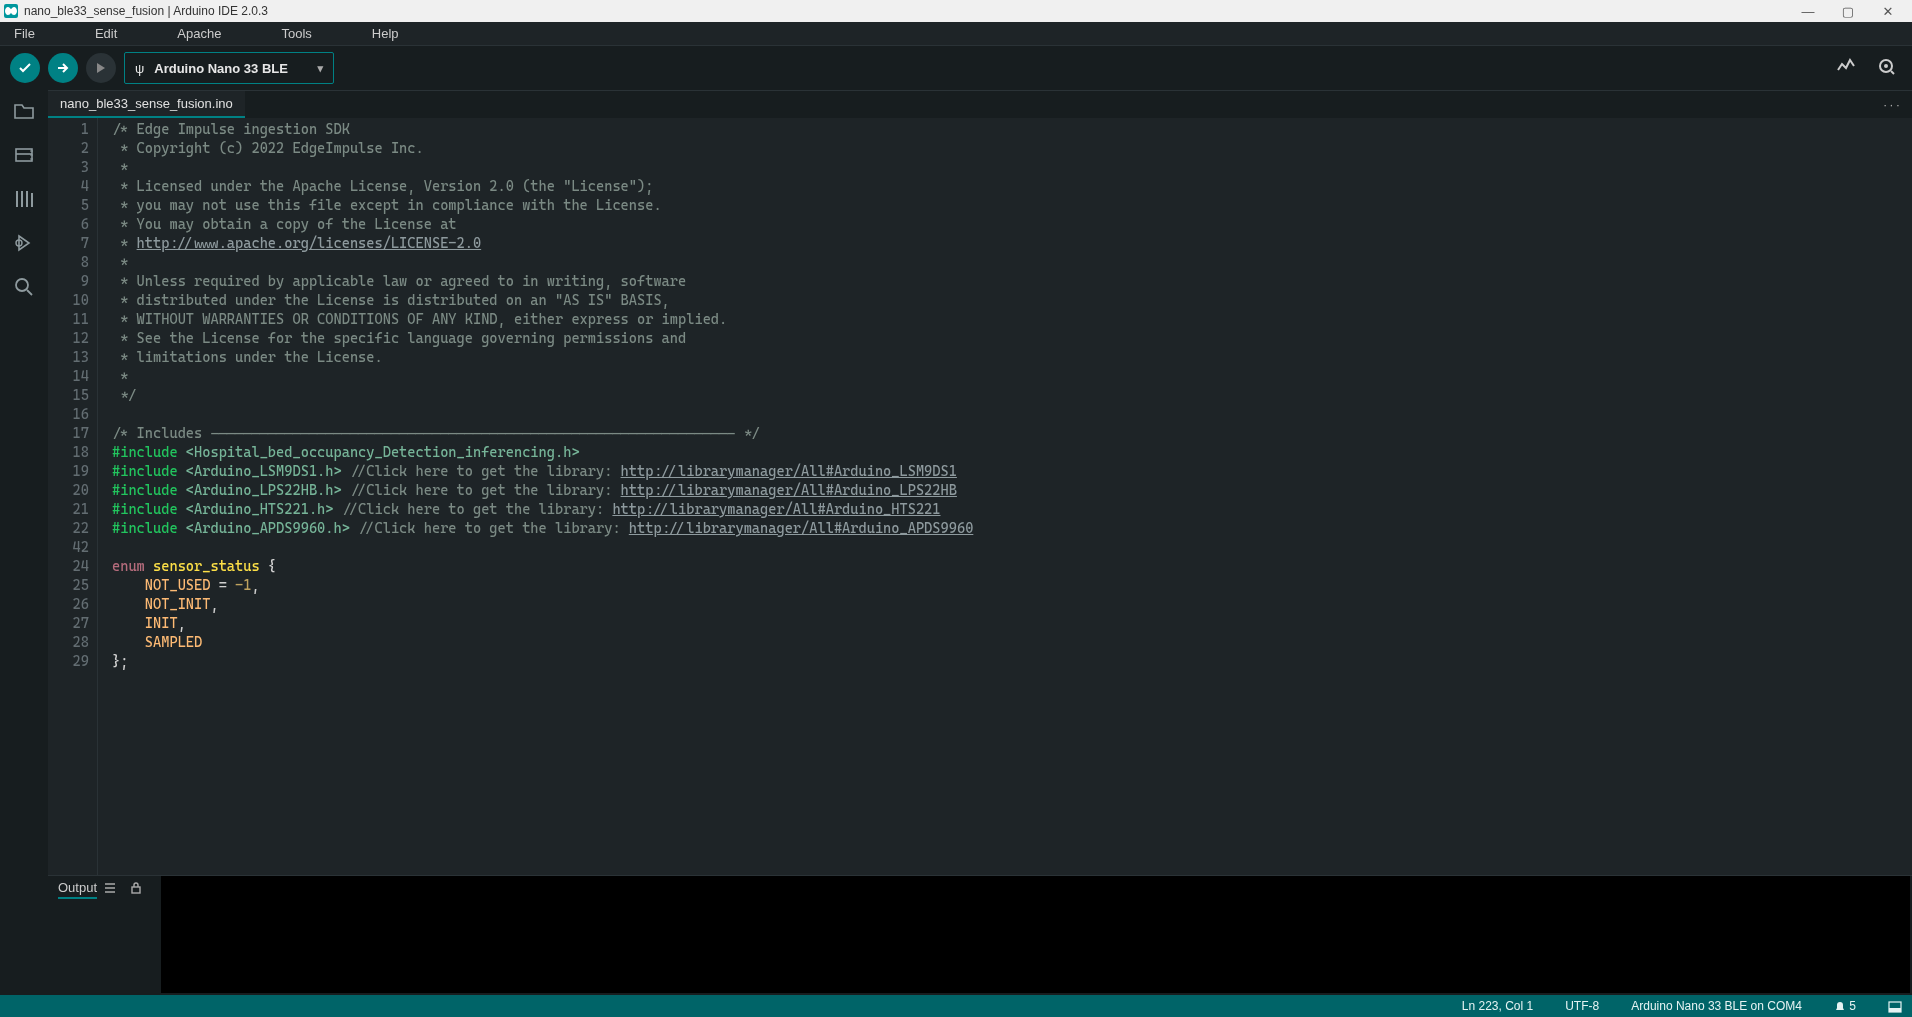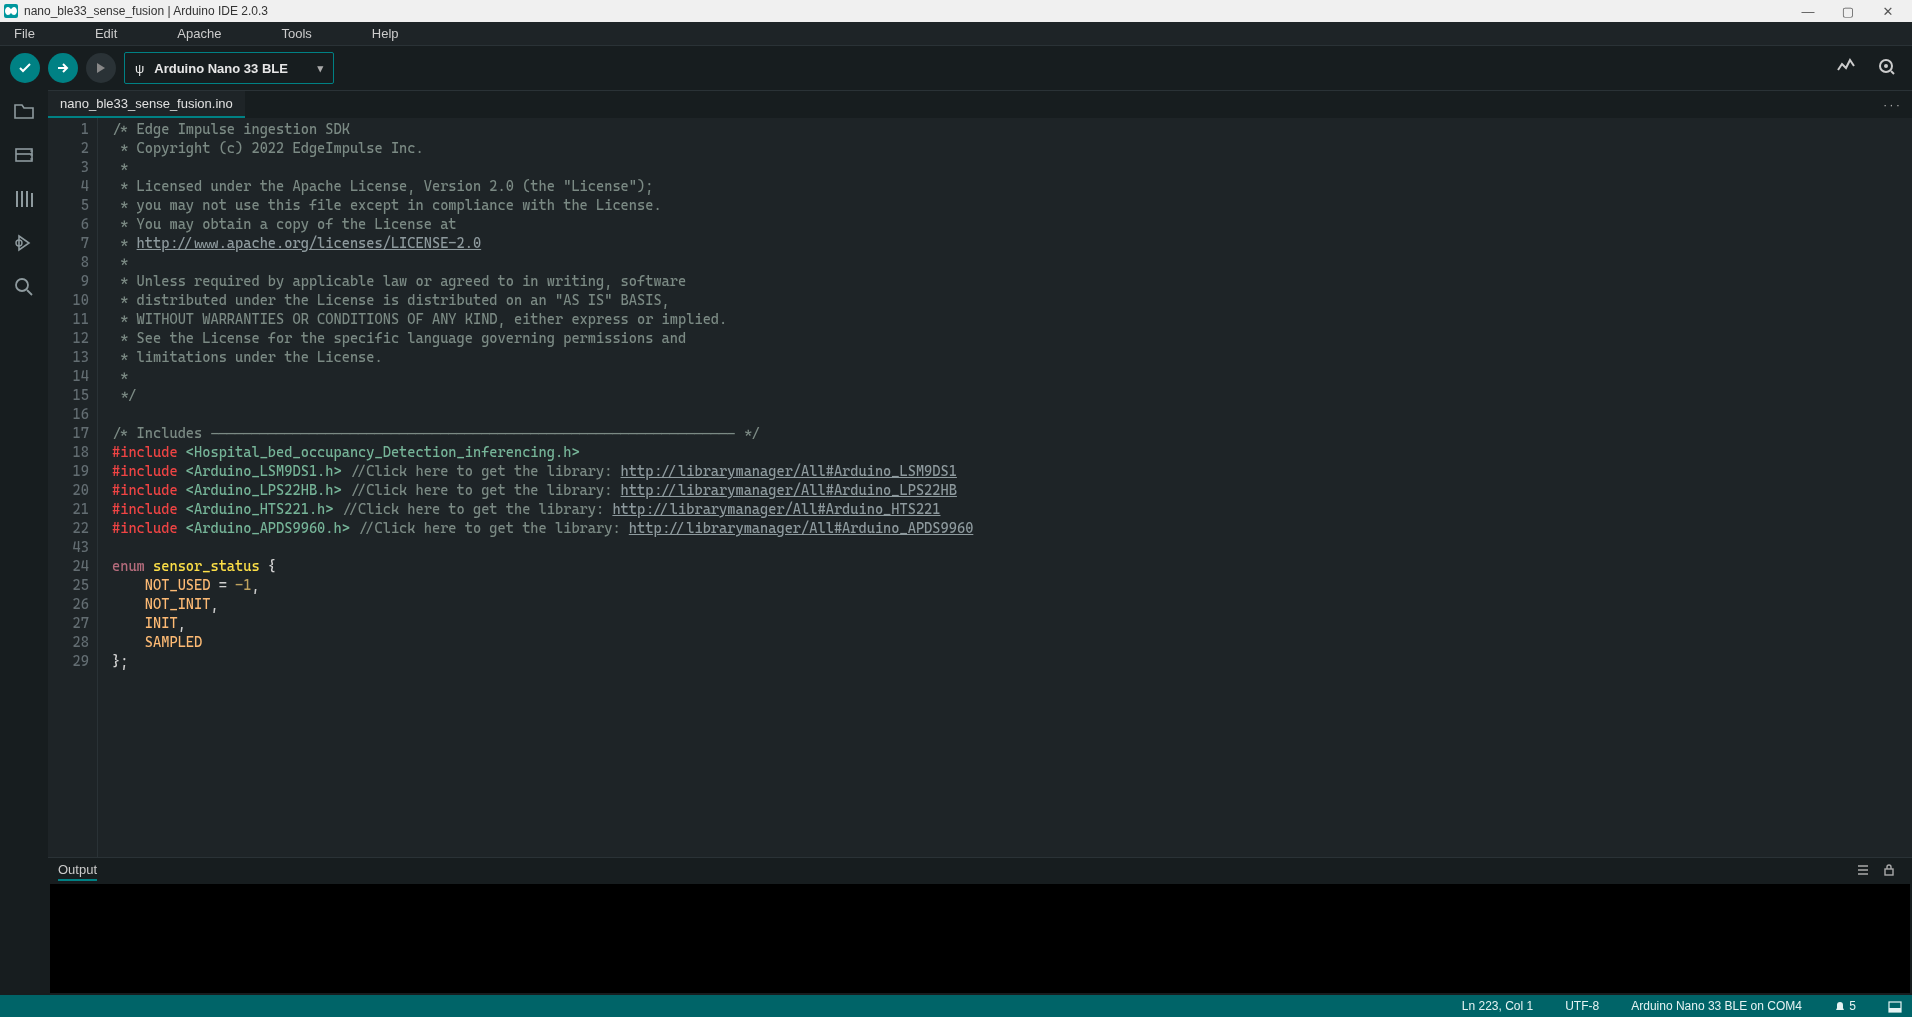--- a/index.html
+++ b/index.html
@@ -164,34 +164,34 @@
 }
 .codelines {
   flex: 1;
   padding: 2px 0 2px 14px;
   color: #ccc;
   white-space: pre;
   overflow: hidden;
 }
 .codelines .ln { height: 19px; }
 .tok-comment { color: #7b8a84; }
-.tok-prep { color: #ef4444; }
+.tok-prep { color: #22c55e; }
 .tok-inc { color: #76b498; }
 .tok-link { color: #8e9a9e; text-decoration: underline; }
 .tok-kw { color: #b56c7c; }
 .tok-type { color: #fde047; }
 .tok-ident { color: #fdba74; }
 .tok-num { color: #bfa25e; }
 .tok-punc { color: #d0d0d0; }
 .output-panel {
   border-top: 1px solid #2a3236;
   background: #171d1f;
   display: flex;
-  flex-direction: column;
-  height: 138px;
+  flex-direction: row;
+  height: 120px;
 }
 .output-header {
   height: 26px;
   display: flex;
   align-items: center;
   padding: 0 10px;
   color: #ccc;
   font-size: 13px;
 }
 .output-header .spacer { flex: 1; }
@@ -336,21 +336,21 @@
           <div class="ln">13</div>
           <div class="ln">14</div>
           <div class="ln">15</div>
           <div class="ln">16</div>
           <div class="ln">17</div>
           <div class="ln">18</div>
           <div class="ln">19</div>
           <div class="ln">20</div>
           <div class="ln">21</div>
           <div class="ln">22</div>
-          <div class="ln">43</div>
+          <div class="ln">42</div>
           <div class="ln">24</div>
           <div class="ln">25</div>
           <div class="ln">26</div>
           <div class="ln">27</div>
           <div class="ln">28</div>
           <div class="ln">29</div>
         </div>
       <div class="codelines" id="codelines"><div class="ln"><span class="tok-comment">/* Edge Impulse ingestion SDK</span></div><div class="ln"><span class="tok-comment"> * Copyright (c) 2022 EdgeImpulse Inc.</span></div><div class="ln"><span class="tok-comment"> *</span></div><div class="ln"><span class="tok-comment"> * Licensed under the Apache License, Version 2.0 (the "License");</span></div><div class="ln"><span class="tok-comment"> * you may not use this file except in compliance with the License.</span></div><div class="ln"><span class="tok-comment"> * You may obtain a copy of the License at</span></div><div class="ln"><span class="tok-comment"> * </span><span class="tok-link">http://www.apache.org/licenses/LICENSE-2.0</span></div><div class="ln"><span class="tok-comment"> *</span></div><div class="ln"><span class="tok-comment"> * Unless required by applicable law or agreed to in writing, software</span></div><div class="ln"><span class="tok-comment"> * distributed under the License is distributed on an "AS IS" BASIS,</span></div><div class="ln"><span class="tok-comment"> * WITHOUT WARRANTIES OR CONDITIONS OF ANY KIND, either express or implied.</span></div><div class="ln"><span class="tok-comment"> * See the License for the specific language governing permissions and</span></div><div class="ln"><span class="tok-comment"> * limitations under the License.</span></div><div class="ln"><span class="tok-comment"> *</span></div><div class="ln"><span class="tok-comment"> */</span></div><div class="ln"><span class="tok-comment"></span></div><div class="ln"><span class="tok-comment">/* Includes ---------------------------------------------------------------- */</span></div><div class="ln"><span class="tok-prep">#include </span><span class="tok-inc">&lt;Hospital_bed_occupancy_Detection_inferencing.h&gt;</span></div><div class="ln"><span class="tok-prep">#include </span><span class="tok-inc">&lt;Arduino_LSM9DS1.h&gt;</span><span class="tok-punc"> </span><span class="tok-comment">//Click here to get the library: </span><span class="tok-link">http://librarymanager/All#Arduino_LSM9DS1</span></div><div class="ln"><span class="tok-prep">#include </span><span class="tok-inc">&lt;Arduino_LPS22HB.h&gt;</span><span class="tok-punc"> </span><span class="tok-comment">//Click here to get the library: </span><span class="tok-link">http://librarymanager/All#Arduino_LPS22HB</span></div><div class="ln"><span class="tok-prep">#include </span><span class="tok-inc">&lt;Arduino_HTS221.h&gt;</span><span class="tok-punc"> </span><span class="tok-comment">//Click here to get the library: </span><span class="tok-link">http://librarymanager/All#Arduino_HTS221</span></div><div class="ln"><span class="tok-prep">#include </span><span class="tok-inc">&lt;Arduino_APDS9960.h&gt;</span><span class="tok-punc"> </span><span class="tok-comment">//Click here to get the library: </span><span class="tok-link">http://librarymanager/All#Arduino_APDS9960</span></div><div class="ln"><span class="tok-comment"></span></div><div class="ln"><span class="tok-kw">enum</span><span class="tok-punc"> </span><span class="tok-type">sensor_status</span><span class="tok-punc"> {</span></div><div class="ln"><span class="tok-punc">    </span><span class="tok-ident">NOT_USED</span><span class="tok-punc"> = </span><span class="tok-num">-1</span><span class="tok-punc">,</span></div><div class="ln"><span class="tok-punc">    </span><span class="tok-ident">NOT_INIT</span><span class="tok-punc">,</span></div><div class="ln"><span class="tok-punc">    </span><span class="tok-ident">INIT</span><span class="tok-punc">,</span></div><div class="ln"><span class="tok-punc">    </span><span class="tok-ident">SAMPLED</span></div><div class="ln"><span class="tok-punc">};</span></div></div>
     </div>
 

